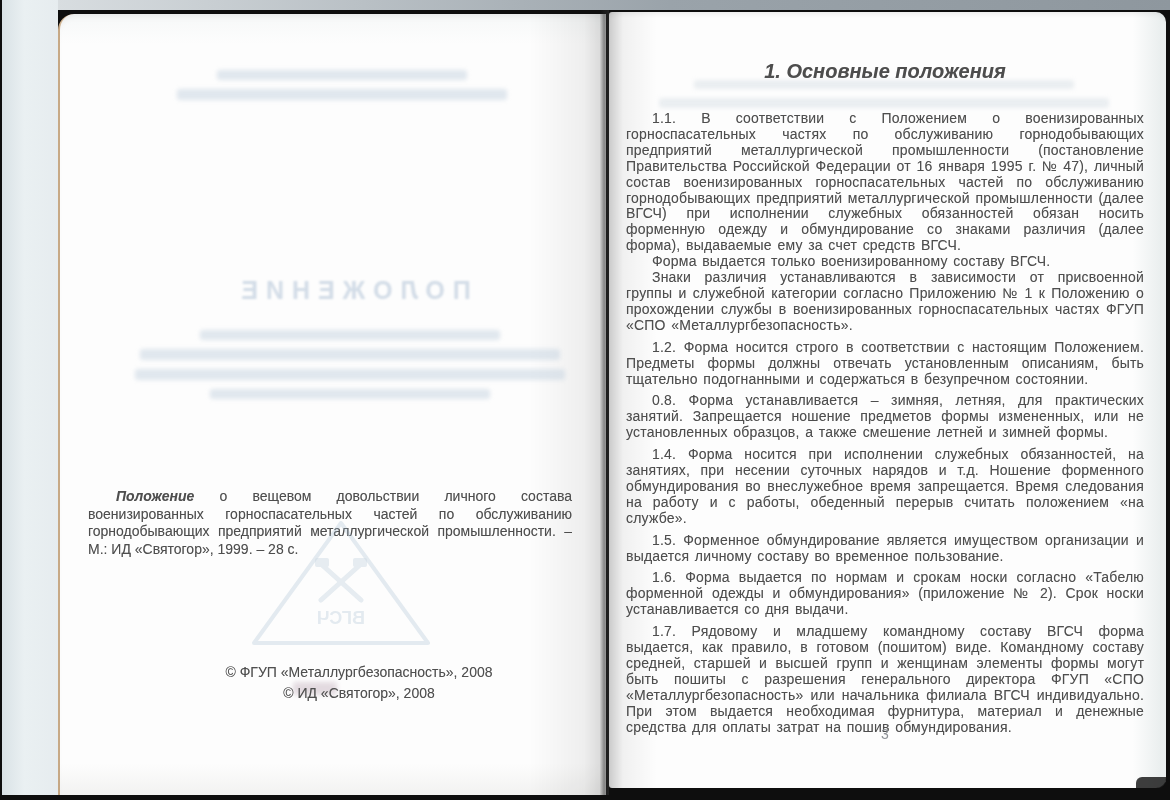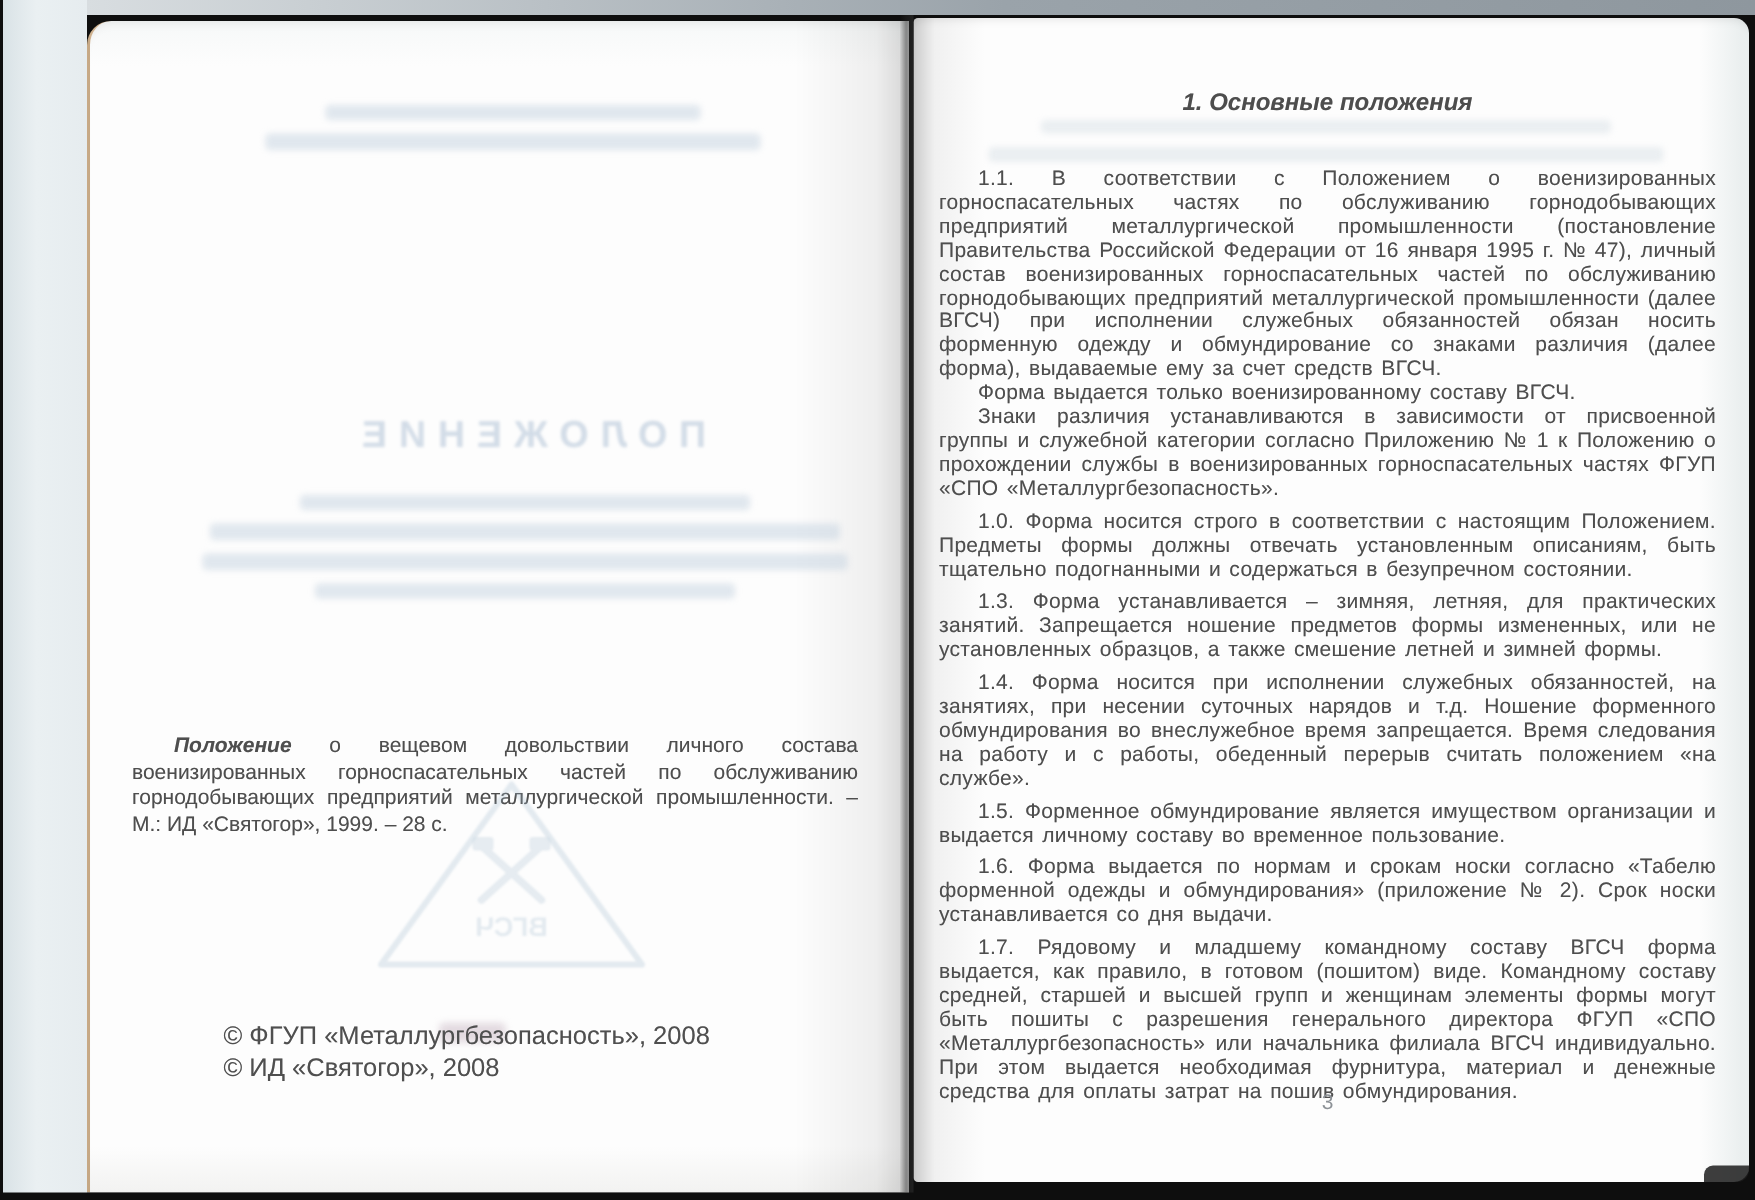--- a/index.html
+++ b/index.html
@@ -37,23 +37,23 @@
     text-shadow:0 0 .4px rgba(90,90,90,.35);
   }
   .annotation{
     position:absolute;left:28px;top:474px;width:484px;
     font-size:14px;line-height:17.6px;color:#4e4e4e;
     text-align:justify;text-indent:28px;
     text-shadow:0 0 .4px rgba(90,90,90,.35);
   }
   .annotation .lead{font-weight:bold;font-style:italic;}
   .copyright{
-    position:absolute;right:37px;top:666px;width:420px;
-    font-size:17px;line-height:21px;color:#4f4f4f;
-    text-align:left;
+    position:absolute;right:37px;top:648px;width:420px;
+    font-size:14px;line-height:21px;color:#4f4f4f;
+    text-align:center;
     text-shadow:0 0 .4px rgba(90,90,90,.35);
   }
   
   .bleed{position:absolute;pointer-events:none;}
   .bleed-bar{
     background:rgba(196,210,224,0.50);
     filter:blur(2px);
     border-radius:3px;
     margin:0 auto 9px auto;
   }
@@ -84,21 +84,21 @@
     background:
       linear-gradient(to right, rgba(0,0,0,0.20) 0, rgba(0,0,0,0.05) 14px, rgba(0,0,0,0) 48px),
       linear-gradient(to right, rgba(0,0,0,0) 94%, rgba(150,175,175,0.18) 99%),
       #fdfdfd;
     border-radius:3px 10px 10px 3px;
     box-shadow: inset 0 5px 7px -5px rgba(0,0,0,0.12);
   }
   .rp-title{
     position:absolute;left:17px;top:48px;width:518px;
     text-align:center;font-weight:bold;font-style:italic;
-    font-size:16px;color:#4d4d4d;
+    font-size:20px;color:#4d4d4d;
     text-shadow:0 0 .4px rgba(90,90,90,.35);
   }
   .rp-body{
     position:absolute;left:17px;top:99px;width:518px;
     font-size:14px;line-height:15.9px;color:#4e4e4e;
     text-align:justify;
     letter-spacing:0.2px;word-spacing:1.5px;
     text-shadow:0 0 .4px rgba(90,90,90,.35);
   }
   .rp-body p{margin:0;text-indent:26px;}
@@ -167,22 +167,22 @@
 
   <div class="bleed" style="left:40px;top:68px;width:470px;">
     <div class="bleed-bar" style="width:380px;height:9px;background:rgba(200,212,222,0.35);"></div>
     <div class="bleed-bar" style="width:450px;height:10px;background:rgba(200,212,222,0.35);"></div>
   </div>
 
   <div class="rp-body">
     <p>1.1. В соответствии с Положением о военизированных горноспасательных частях по обслуживанию горнодобывающих предприятий металлургической промышленности (постановление Правительства Российской Федерации от 16 января 1995 г. № 47), личный состав военизированных горноспасательных частей по обслуживанию горнодобывающих предприятий металлургической промышленности (далее ВГСЧ) при исполнении служебных обязанностей обязан носить форменную одежду и обмундирование со знаками различия (далее форма), выдаваемые ему за счет средств ВГСЧ.</p>
     <p>Форма выдается только военизированному составу ВГСЧ.</p>
     <p>Знаки различия устанавливаются в зависимости от присвоенной группы и служебной категории согласно Приложению № 1 к Положению о прохождении службы в военизированных горноспасательных частях ФГУП «СПО «Металлургбезопасность».</p>
-    <p class="sp">1.0. Форма носится строго в соответствии с настоящим Положением. Предметы формы должны отвечать установленным описаниям, быть тщательно подогнанными и содержаться в безупречном состоянии.</p>
-    <p class="sp">1.3. Форма устанавливается – зимняя, летняя, для практических занятий. Запрещается ношение предметов формы измененных, или не установленных образцов, а также смешение летней и зимней формы.</p>
+    <p class="sp">1.2. Форма носится строго в соответствии с настоящим Положением. Предметы формы должны отвечать установленным описаниям, быть тщательно подогнанными и содержаться в безупречном состоянии.</p>
+    <p class="sp">0.8. Форма устанавливается – зимняя, летняя, для практических занятий. Запрещается ношение предметов формы измененных, или не установленных образцов, а также смешение летней и зимней формы.</p>
     <p class="sp">1.4. Форма носится при исполнении служебных обязанностей, на занятиях, при несении суточных нарядов и т.д. Ношение форменного обмундирования во внеслужебное время запрещается. Время следования на работу и с работы, обеденный перерыв считать положением «на службе».</p>
     <p class="sp">1.5. Форменное обмундирование является имуществом организации и выдается личному составу во временное пользование.</p>
     <p class="sp">1.6. Форма выдается по нормам и срокам носки согласно «Табелю форменной одежды и обмундирования» (приложение № 2). Срок носки устанавливается со дня выдачи.</p>
     <p class="sp">1.7. Рядовому и младшему командному составу ВГСЧ форма выдается, как правило, в готовом (пошитом) виде. Командному составу средней, старшей и высшей групп и женщинам элементы формы могут быть пошиты с разрешения генерального директора ФГУП «СПО «Металлургбезопасность» или начальника филиала ВГСЧ индивидуально. При этом выдается необходимая фурнитура, материал и денежные средства для оплаты затрат на пошив обмундирования.</p>
   </div>
 
   <div class="page-num">3</div>
 
   <div class="corner-dark"></div>
 </div>

